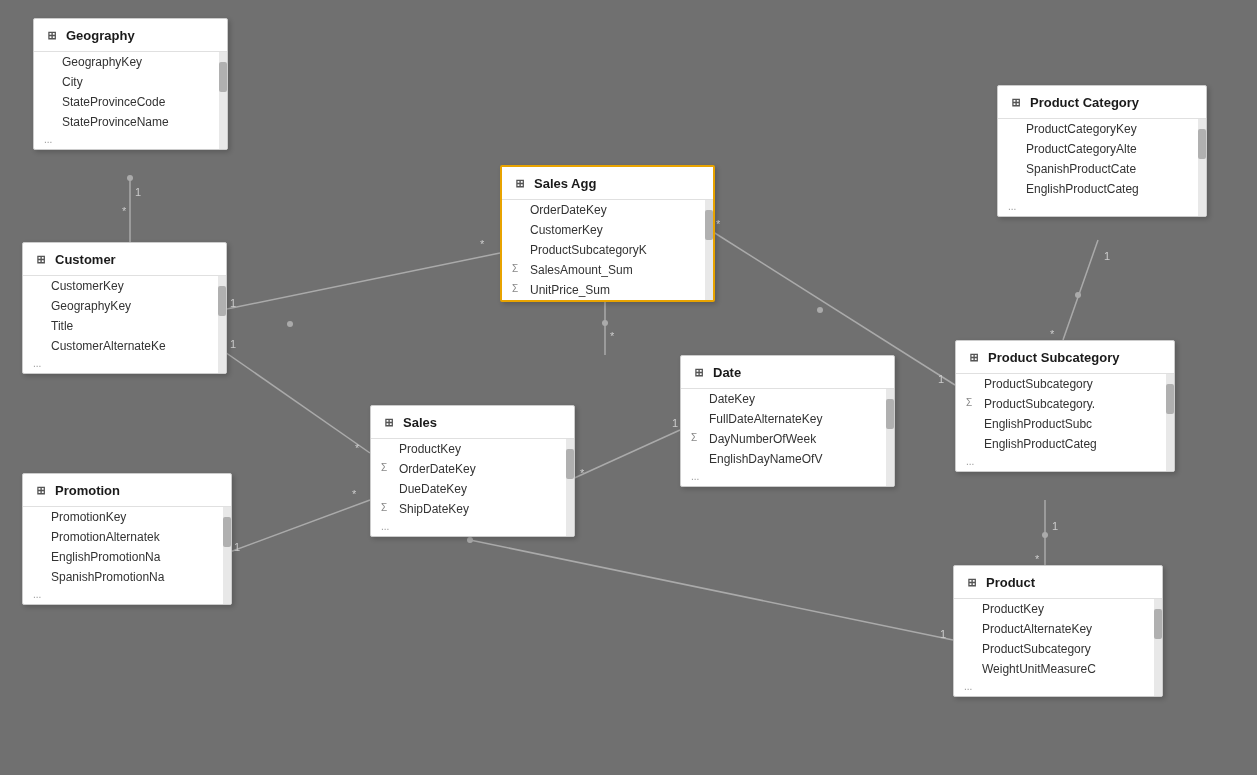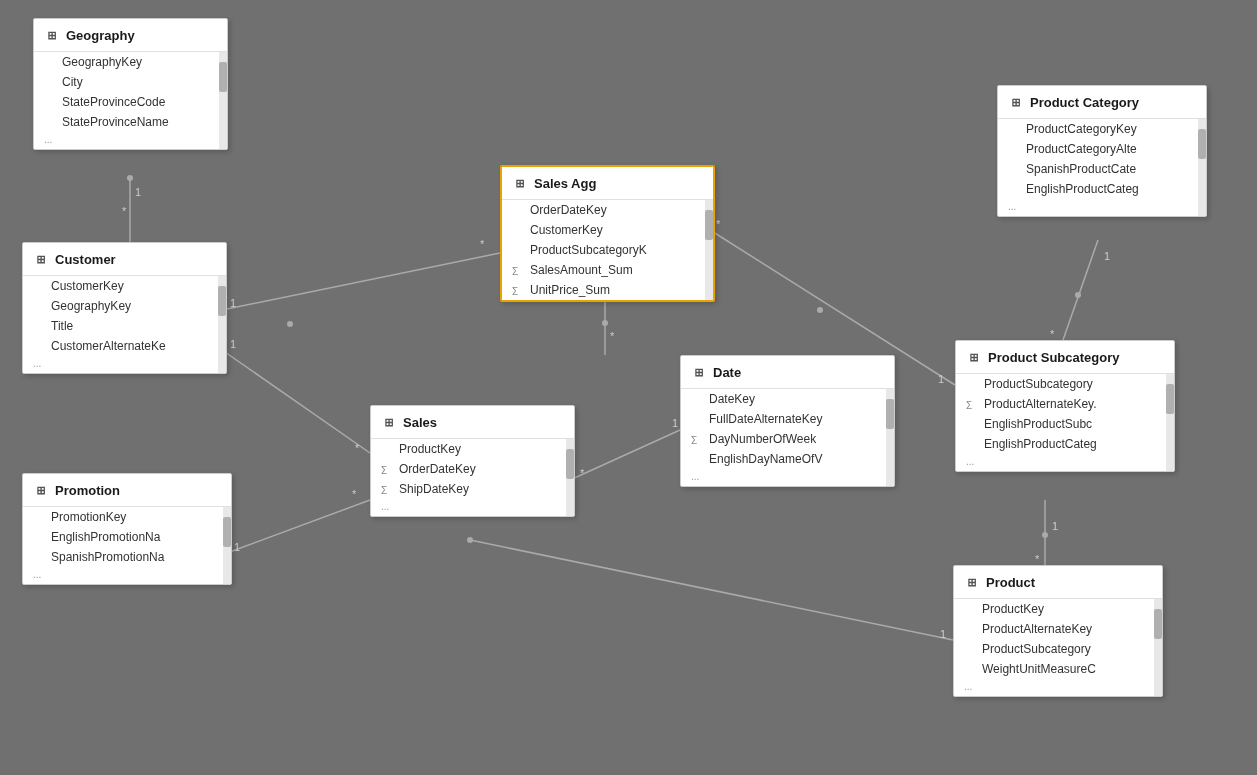--- a/index.html
+++ b/index.html
@@ -52,21 +52,21 @@
       height: 16px;
       font-size: 11px;
       color: #555;
     }
     .table-body {
       position: relative;
       overflow: hidden;
     }
     .field-row {
       display: flex;
-      align-items: flex-end;
+      align-items: flex-start;
       padding: 3px 10px 3px 10px;
       font-size: 12px;
       color: #333;
       gap: 4px;
       white-space: nowrap;
     }
     .field-icon {
       font-size: 10px;
       color: #888;
       width: 14px;
@@ -213,20 +213,24 @@
     <div class="table-body">
       <div class="scrollbar">
           <div class="scrollbar-thumb"></div>
         </div>
       <div class="field-row">
         <span class="field-icon"></span>
         <span>PromotionKey</span>
       </div>
       <div class="field-row">
         <span class="field-icon"></span>
+        <span>PromotionAlternatek</span>
+      </div>
+      <div class="field-row">
+        <span class="field-icon"></span>
         <span>EnglishPromotionNa</span>
       </div>
       <div class="field-row">
         <span class="field-icon"></span>
         <span>SpanishPromotionNa</span>
       </div>
       <div class="more-indicator">...</div>
     </div>
   </div>
 
@@ -273,20 +277,24 @@
         </div>
       <div class="field-row">
         <span class="field-icon"></span>
         <span>ProductKey</span>
       </div>
       <div class="field-row">
         <span class="field-icon">Σ</span>
         <span>OrderDateKey</span>
       </div>
       <div class="field-row">
+        <span class="field-icon"></span>
+        <span>DueDateKey</span>
+      </div>
+      <div class="field-row">
         <span class="field-icon">Σ</span>
         <span>ShipDateKey</span>
       </div>
       <div class="more-indicator">...</div>
     </div>
   </div>
 
   <div class="table-card" style="left:680px; top:355px; width:215px;">
     <div class="table-header">
       <span class="table-icon">⊞</span>
@@ -353,21 +361,21 @@
     <div class="table-body">
       <div class="scrollbar">
           <div class="scrollbar-thumb"></div>
         </div>
       <div class="field-row">
         <span class="field-icon"></span>
         <span>ProductSubcategory</span>
       </div>
       <div class="field-row">
         <span class="field-icon">Σ</span>
-        <span>ProductAlternateKey.</span>
+        <span>ProductSubcategory.</span>
       </div>
       <div class="field-row">
         <span class="field-icon"></span>
         <span>EnglishProductSubc</span>
       </div>
       <div class="field-row">
         <span class="field-icon"></span>
         <span>EnglishProductCateg</span>
       </div>
       <div class="more-indicator">...</div>

